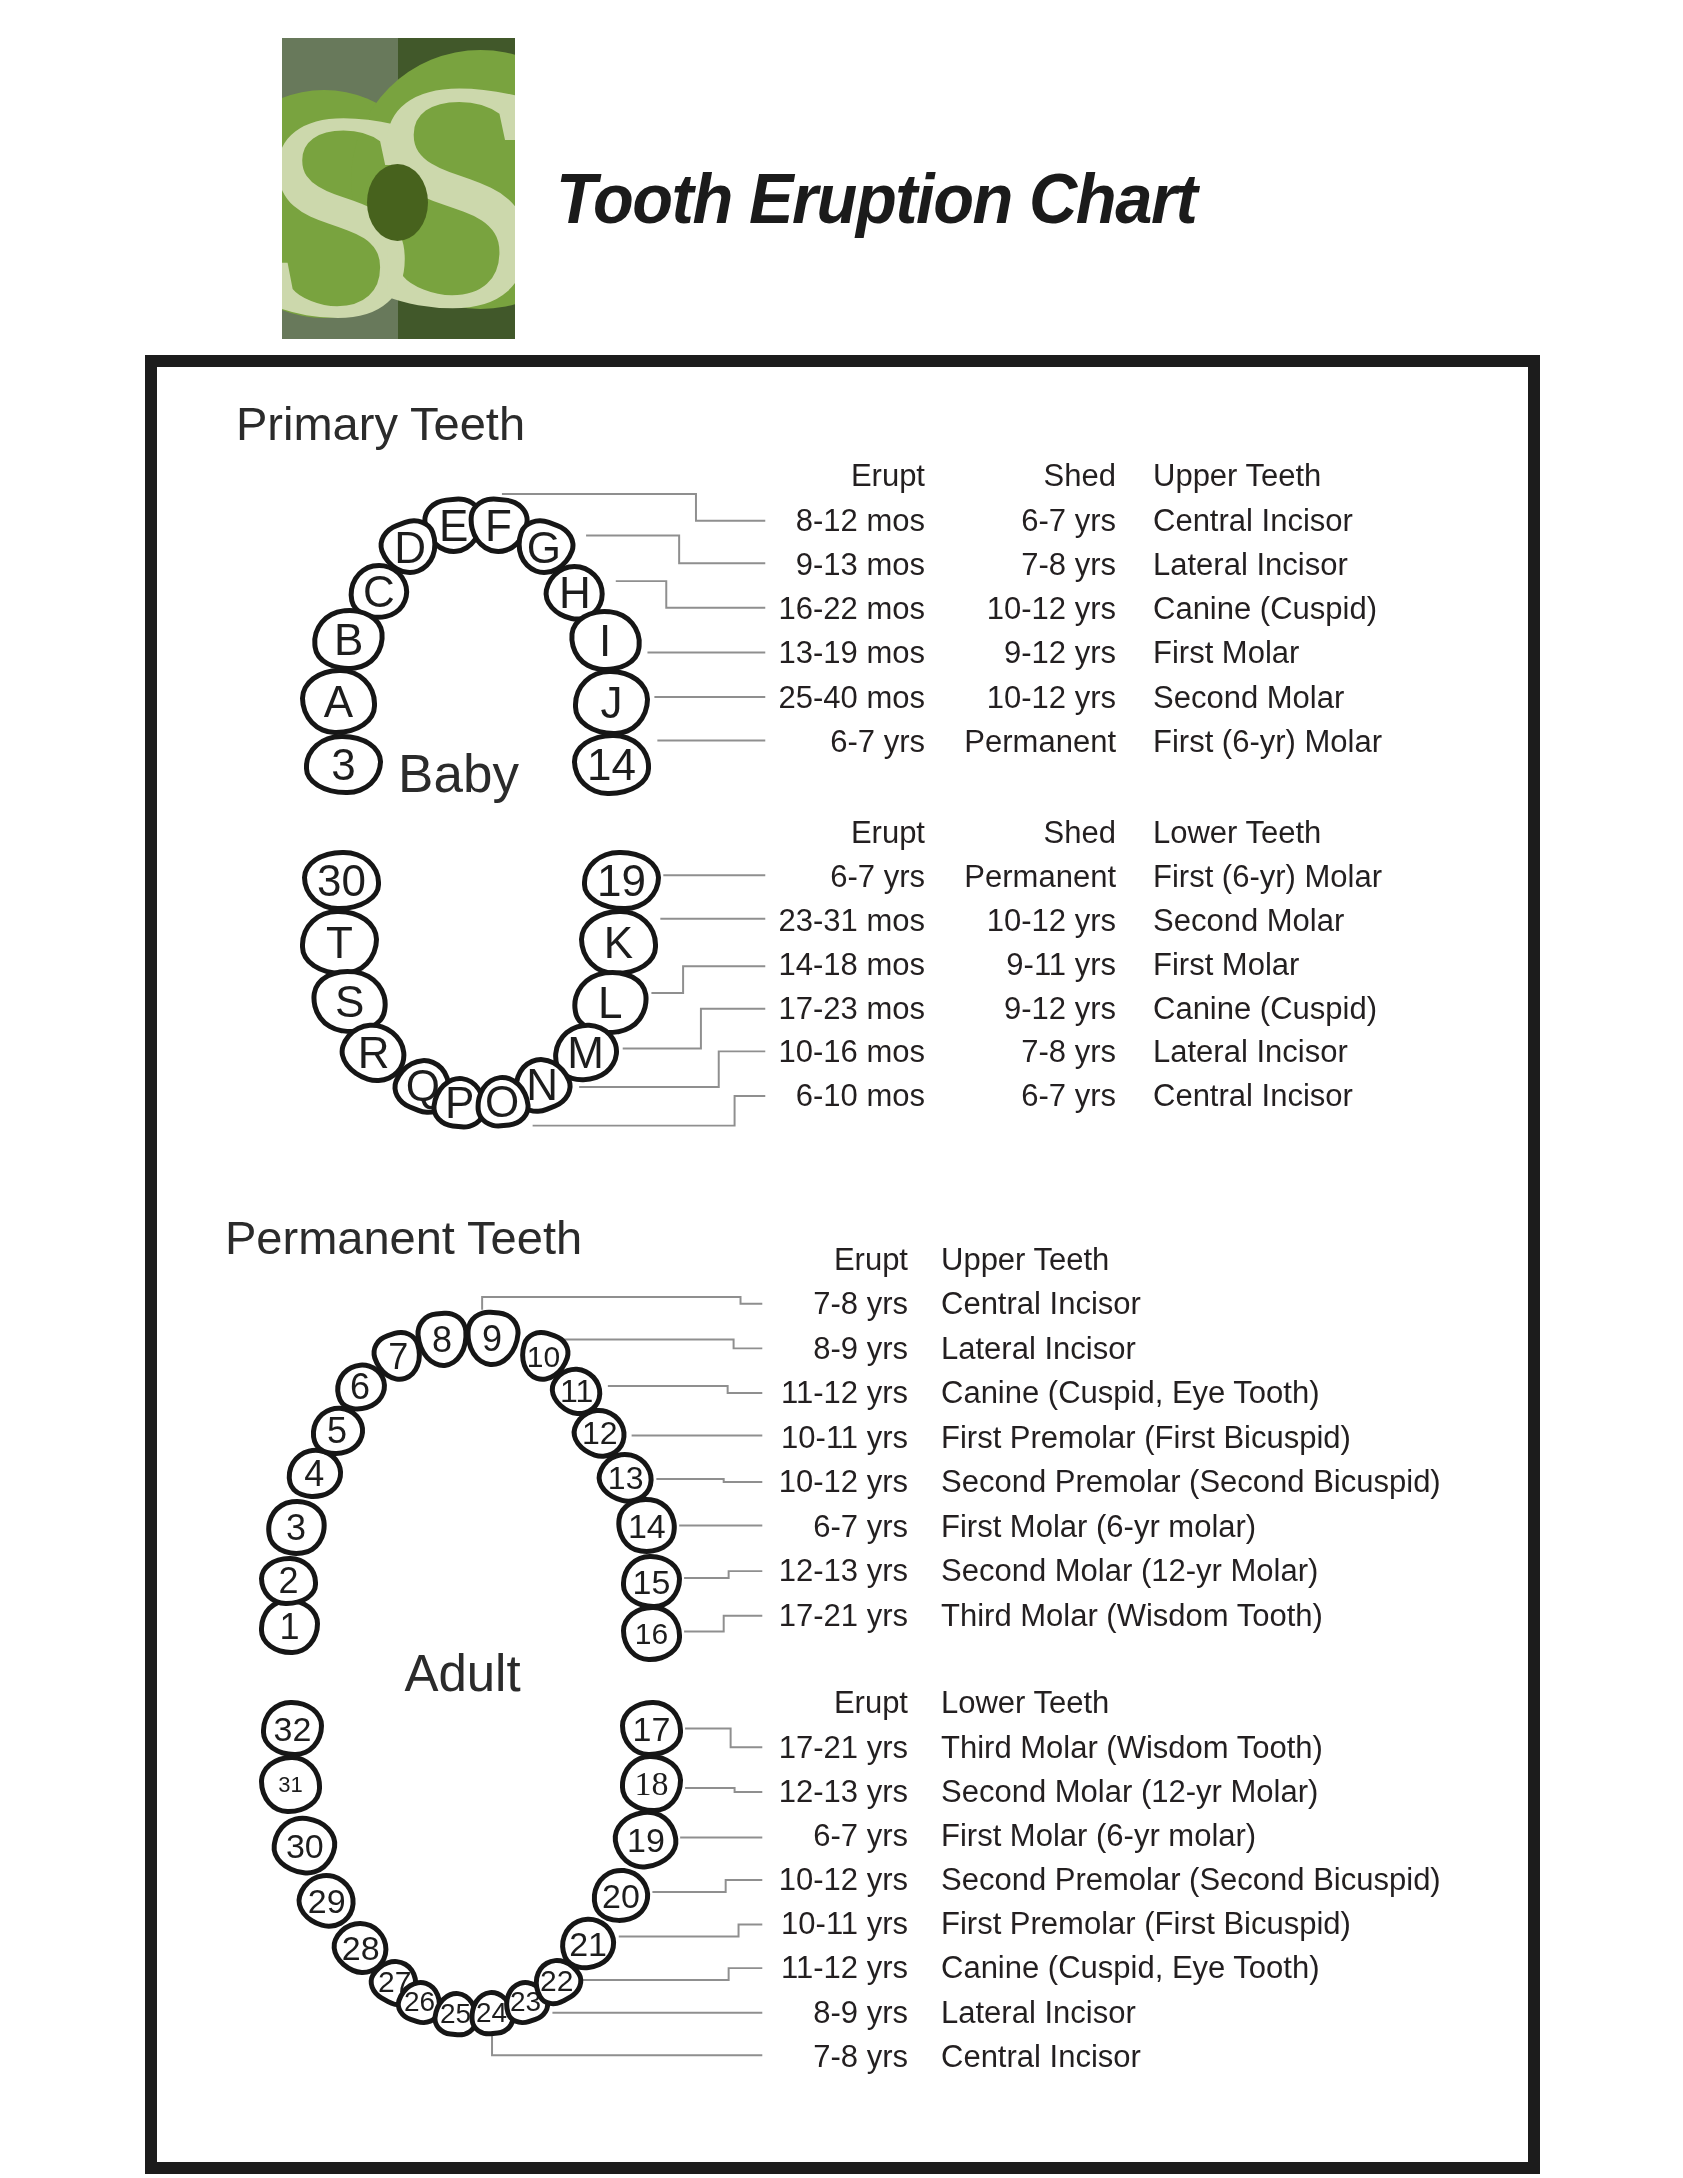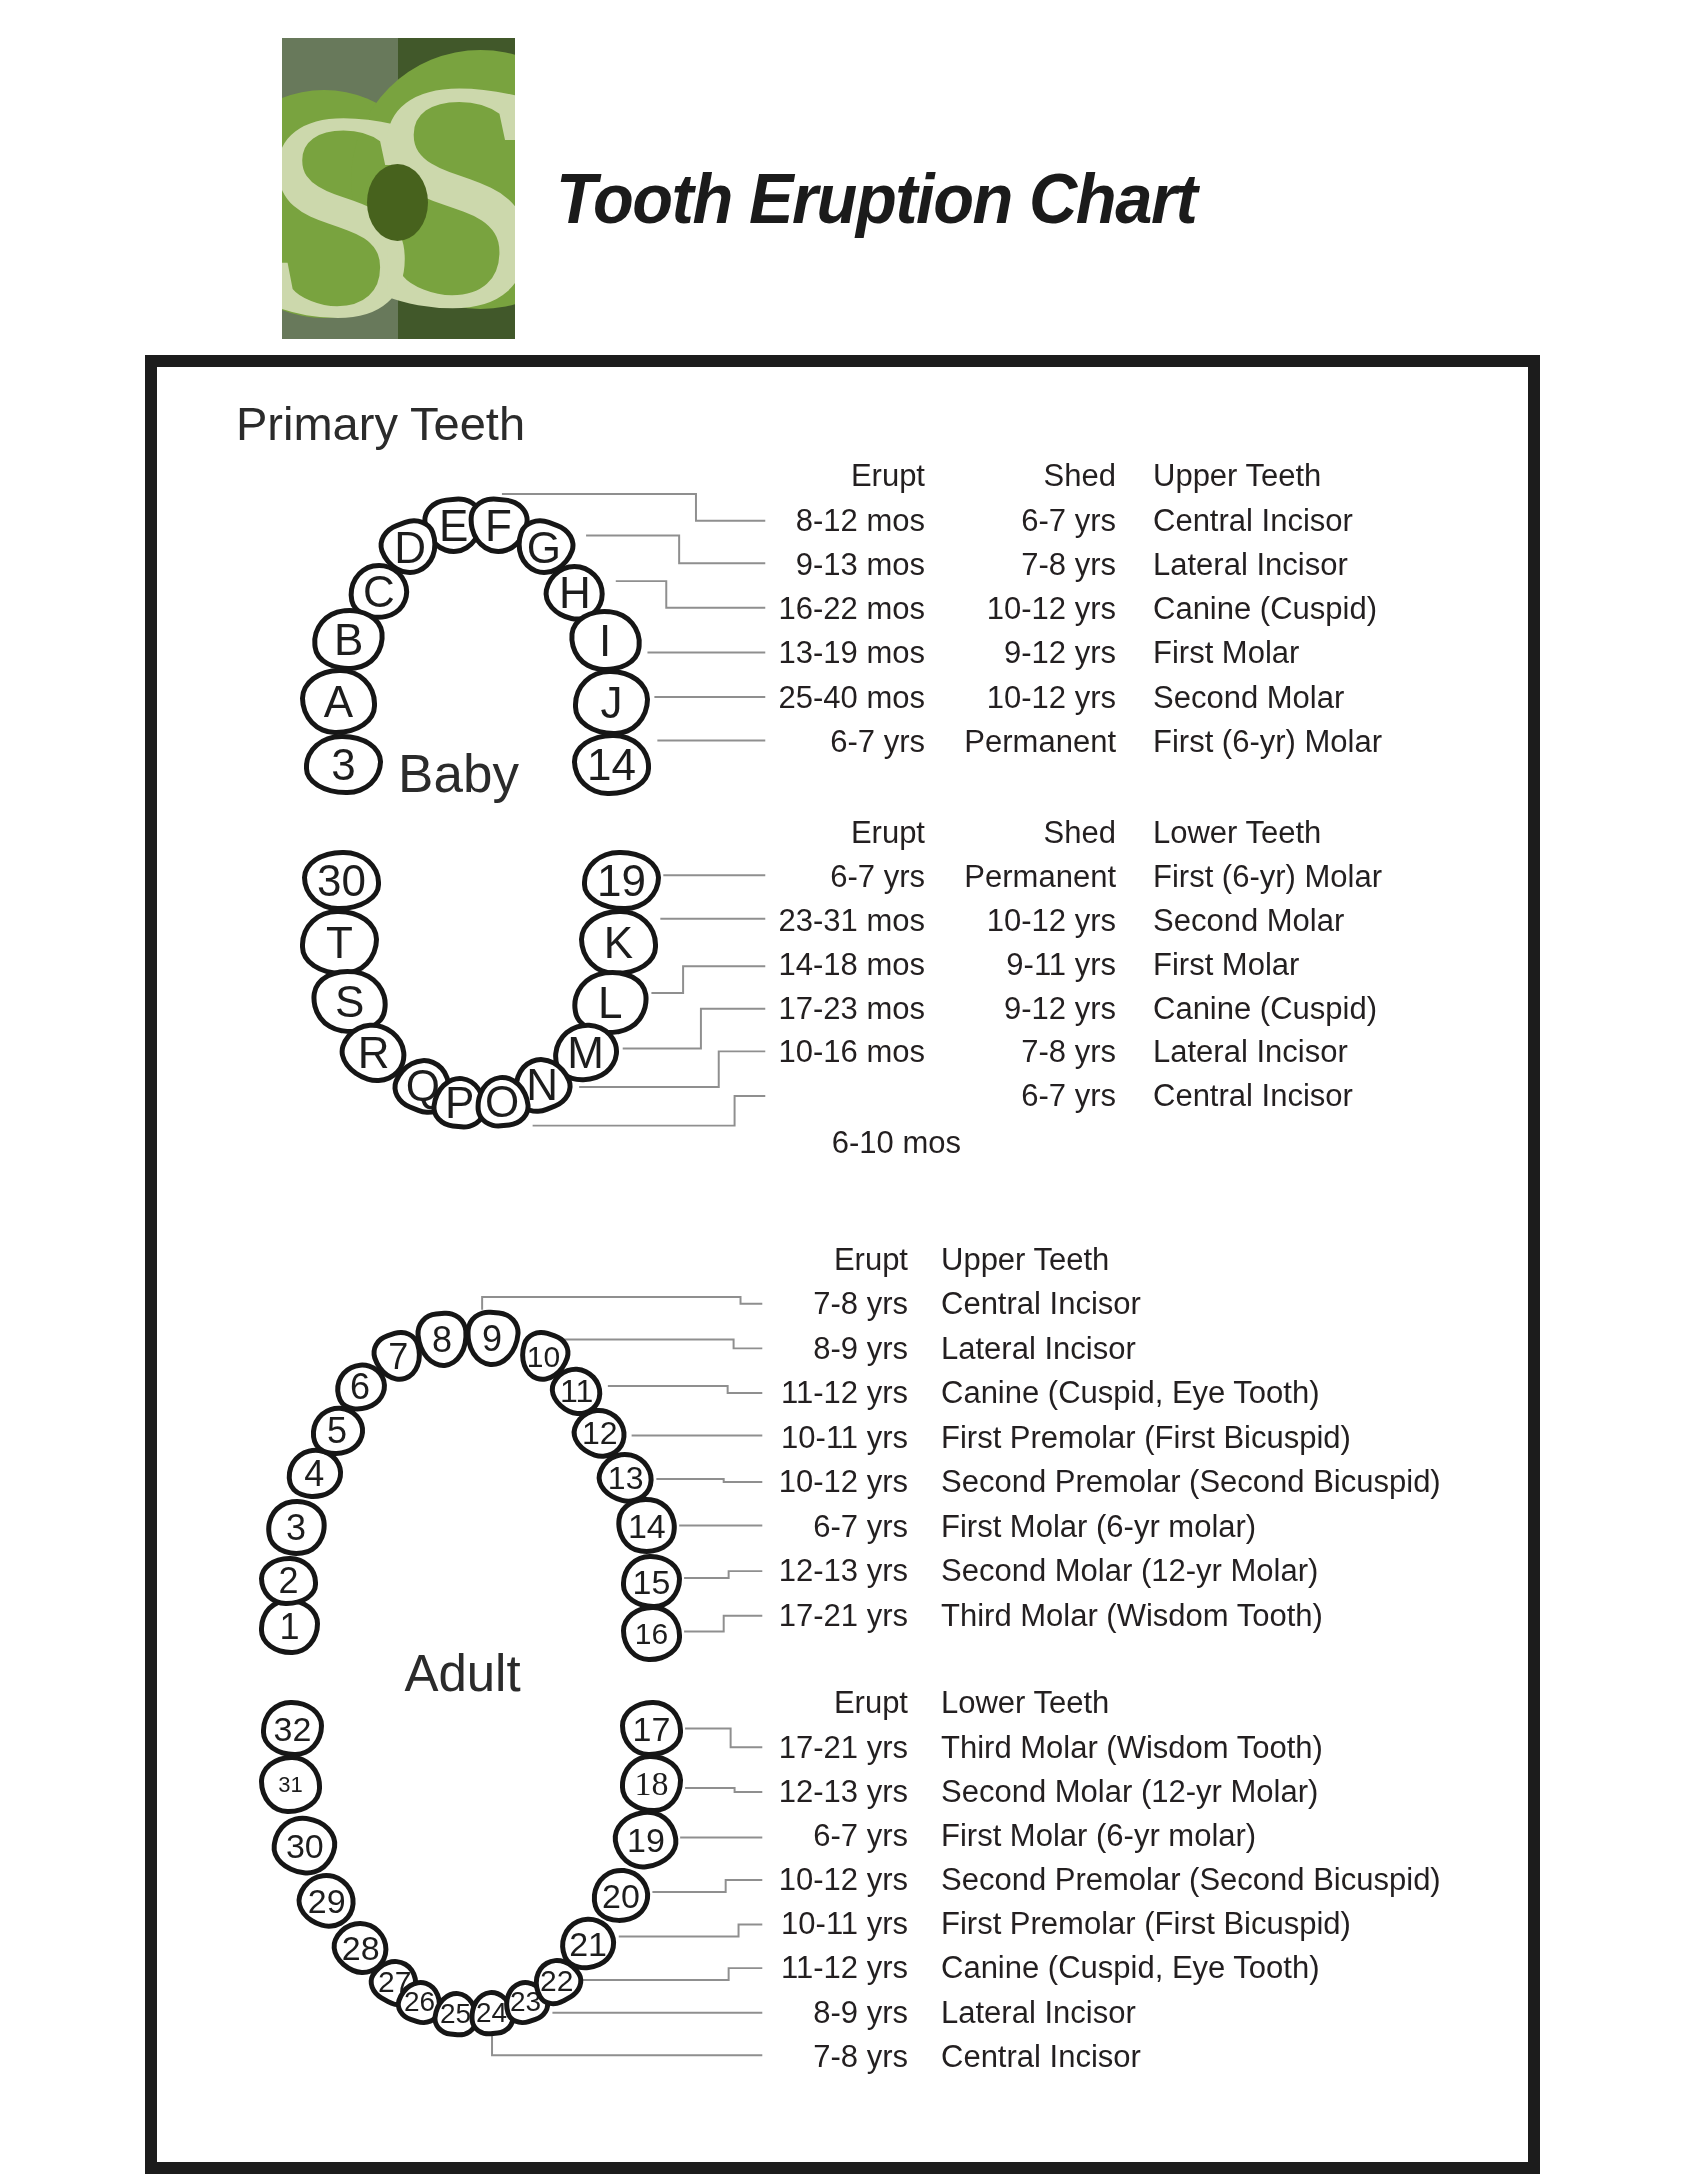--- a/index.html
+++ b/index.html
@@ -85,20 +85,21 @@
       <polyline points="692,1806 742,1806 742,1810 770,1810" fill="none" stroke="#8f8f8f" stroke-width="2"></polyline>
       <polyline points="687,1856 770,1856" fill="none" stroke="#8f8f8f" stroke-width="2"></polyline>
       <polyline points="659,1911 733,1911 733,1899 770,1899" fill="none" stroke="#8f8f8f" stroke-width="2"></polyline>
       <polyline points="625,1956 746,1956 746,1944 770,1944" fill="none" stroke="#8f8f8f" stroke-width="2"></polyline>
       <polyline points="589,2000 736,2000 736,1988 770,1988" fill="none" stroke="#8f8f8f" stroke-width="2"></polyline>
       <polyline points="558,2033 770,2033" fill="none" stroke="#8f8f8f" stroke-width="2"></polyline>
       <polyline points="497,2050 497,2076 770,2076" fill="none" stroke="#8f8f8f" stroke-width="2"></polyline>
     </svg>
 
   <div class="heading" id="h-primary">Primary Teeth</div>
+  <div class="heading" id="h-permanent">Permanent Teeth</div>
 
   <div class="arch-label" id="lbl-baby">Baby</div>
   <div class="arch-label" id="lbl-adult">Adult</div>
 
   <div id="teeth">
       <div class="tooth" style="left: 423px; top: 497px; width: 61px; height: 57px; border-radius: 44% 44% 52% 52% / 40% 40% 64% 64%; transform: rotate(-6deg);">
         <span style="font-size: 44px; transform: rotate(6deg);">E</span>
       </div>
       <div class="tooth" style="left: 468px; top: 497px; width: 61px; height: 57px; border-radius: 44% 44% 52% 52% / 40% 40% 64% 64%; transform: rotate(6deg);">
         <span style="font-size: 44px; transform: rotate(-6deg);">F</span>
@@ -299,21 +300,21 @@
       <div class="cell" style="left: 1153px; top: 899px; width: 368px;">Second Molar</div>
       <div class="cell r" style="left: 584px; top: 943px; width: 341px;">14-18 mos</div>
       <div class="cell r" style="left: 941px; top: 943px; width: 175px;">9-11 yrs</div>
       <div class="cell" style="left: 1153px; top: 943px; width: 368px;">First Molar</div>
       <div class="cell r" style="left: 584px; top: 987px; width: 341px;">17-23 mos</div>
       <div class="cell r" style="left: 941px; top: 987px; width: 175px;">9-12 yrs</div>
       <div class="cell" style="left: 1153px; top: 987px; width: 368px;">Canine (Cuspid)</div>
       <div class="cell r" style="left: 584px; top: 1030px; width: 341px;">10-16 mos</div>
       <div class="cell r" style="left: 941px; top: 1030px; width: 175px;">7-8 yrs</div>
       <div class="cell" style="left: 1153px; top: 1030px; width: 368px;">Lateral Incisor</div>
-      <div class="cell r" style="left: 620px; top: 1074px; width: 341px; margin-top: 47px;">6-10 mos</div>
+      <div class="cell r" style="left: 584px; top: 1074px; width: 341px;">6-10 mos</div>
       <div class="cell r" style="left: 941px; top: 1074px; width: 175px;">6-7 yrs</div>
       <div class="cell" style="left: 1153px; top: 1074px; width: 368px;">Central Incisor</div>
       <div class="cell r" style="left: 594px; top: 1238px; width: 314px;">Erupt</div>
       <div class="cell" style="left: 941px; top: 1238px; width: 584px;">Upper Teeth</div>
       <div class="cell r" style="left: 594px; top: 1282px; width: 314px;">7-8 yrs</div>
       <div class="cell" style="left: 941px; top: 1282px; width: 584px;">Central Incisor</div>
       <div class="cell r" style="left: 594px; top: 1327px; width: 314px;">8-9 yrs</div>
       <div class="cell" style="left: 941px; top: 1327px; width: 584px;">Lateral Incisor</div>
       <div class="cell r" style="left: 594px; top: 1371px; width: 314px;">11-12 yrs</div>
       <div class="cell" style="left: 941px; top: 1371px; width: 584px;">Canine (Cuspid, Eye Tooth)</div>

